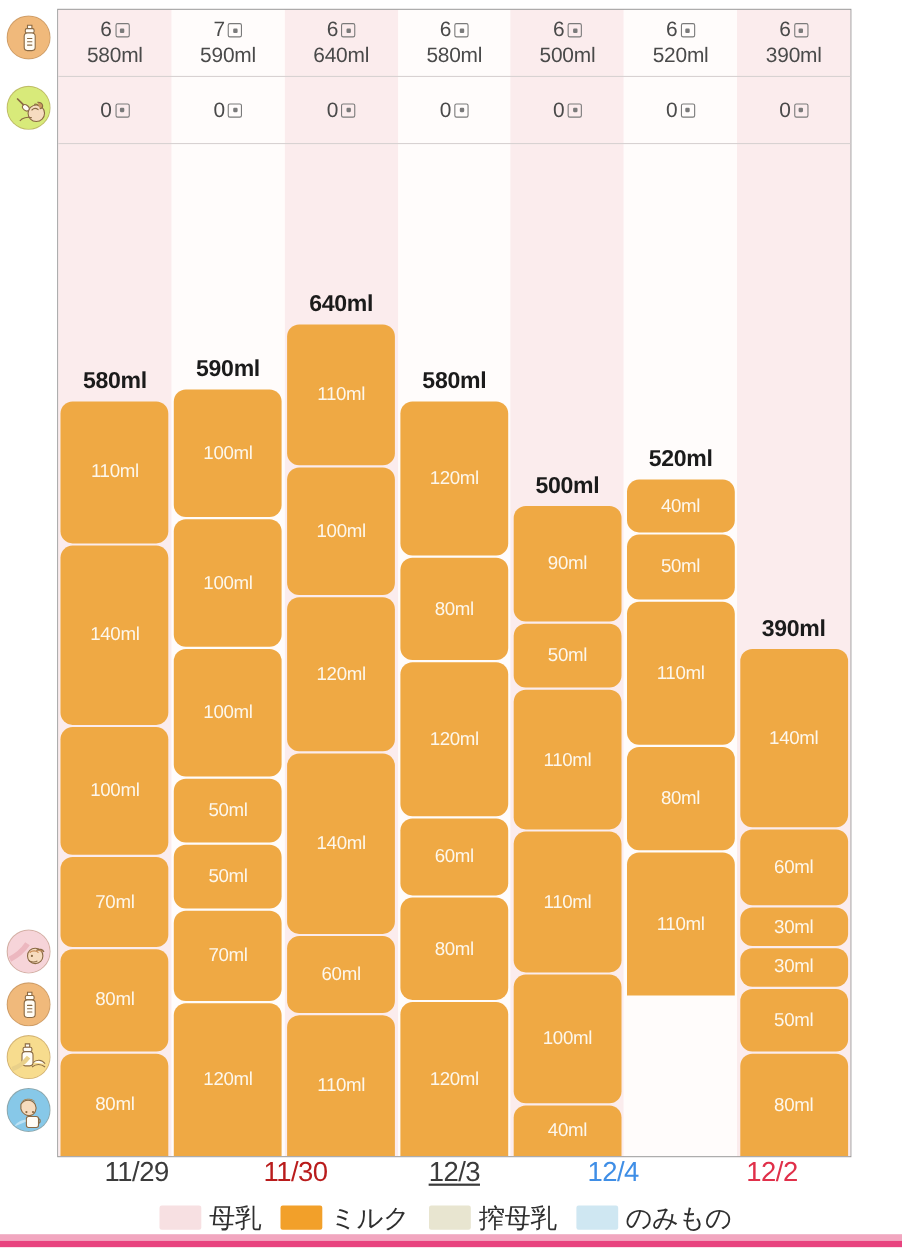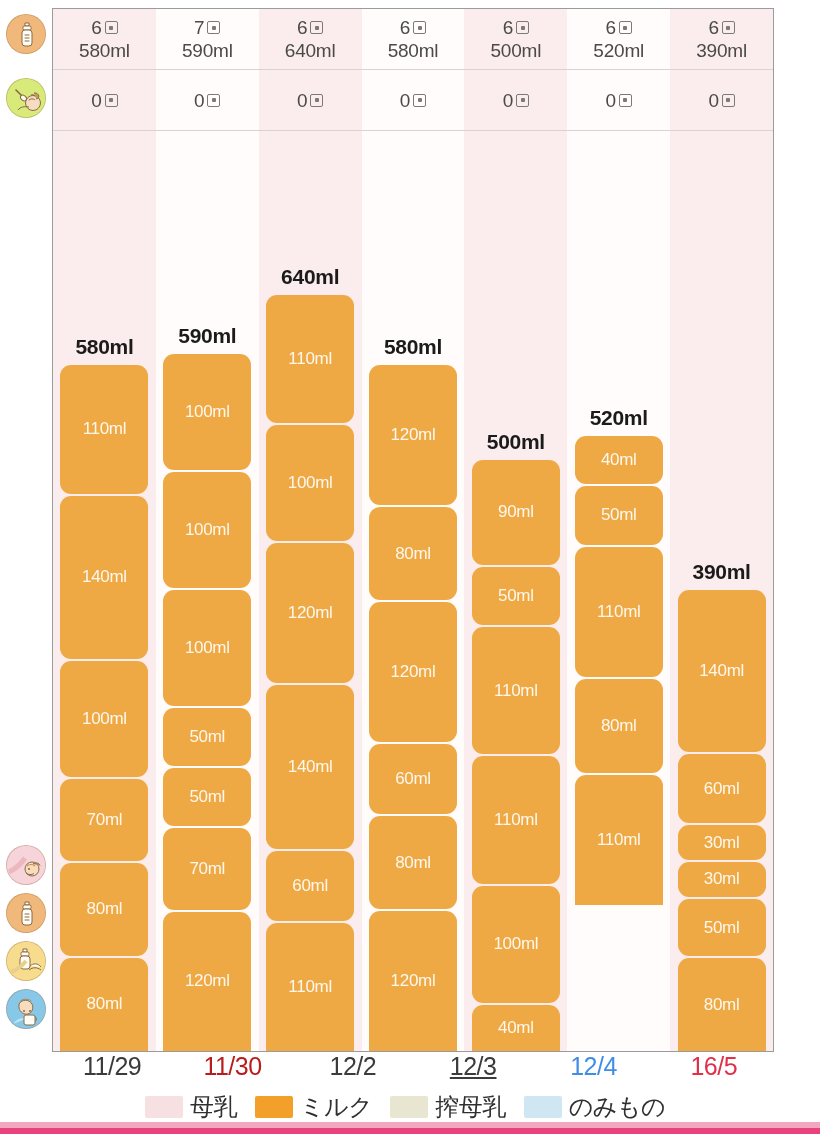--- a/index.html
+++ b/index.html
@@ -63,21 +63,21 @@
   }
 
   
   .plot { position: absolute; left: 0; right: 0; top: 122px; bottom: 0; display: flex; }
   .col {
     flex: 1 1 0; position: relative; height: 100%;
   }
   .bar {
     position: absolute; bottom: 0;
     left: 50%; transform: translateX(-50%);
-    width: 88px;
+    width: 98px;
     display: flex; flex-direction: column;
   }
   .seg {
     position: relative;
     background: #efa944;
     border-radius: 11px;
     margin-bottom: 2px;
     display: flex; align-items: center; justify-content: center;
   }
   .seg:last-child { margin-bottom: 0; border-bottom-left-radius: 0; border-bottom-right-radius: 0; }
@@ -475,24 +475,23 @@
             </div>
           </div>
           <div class="bar-total" style="bottom: 467px;">390ml</div>
         </div>
       </div>
   </div>
 
   <div class="xaxis" id="xaxis">
       <div class="xlabel" style="color: rgb(59, 59, 59);">11/29</div>
       <div class="xlabel" style="color: #b91c1c;">11/30</div>
-      <div class="xlabel" style="color: rgb(59, 59, 59);">12/2</div>
       <div class="xlabel" style="color: rgb(59, 59, 59); text-decoration: underline;">12/3</div>
       <div class="xlabel" style="color: rgb(63, 142, 230);">12/4</div>
-      <div class="xlabel" style="color: rgb(224, 48, 74);">16/5</div>
+      <div class="xlabel" style="color: rgb(224, 48, 74);">12/2</div>
     </div>
 
   <div class="legend" id="legend">
       <div class="lg">
         <div class="lg-sw" style="background: rgb(247, 224, 226);"></div>
         <div class="lg-tx">母乳</div>
       </div>
       <div class="lg">
         <div class="lg-sw" style="background: rgb(242, 160, 42);"></div>
         <div class="lg-tx">ミルク</div>

